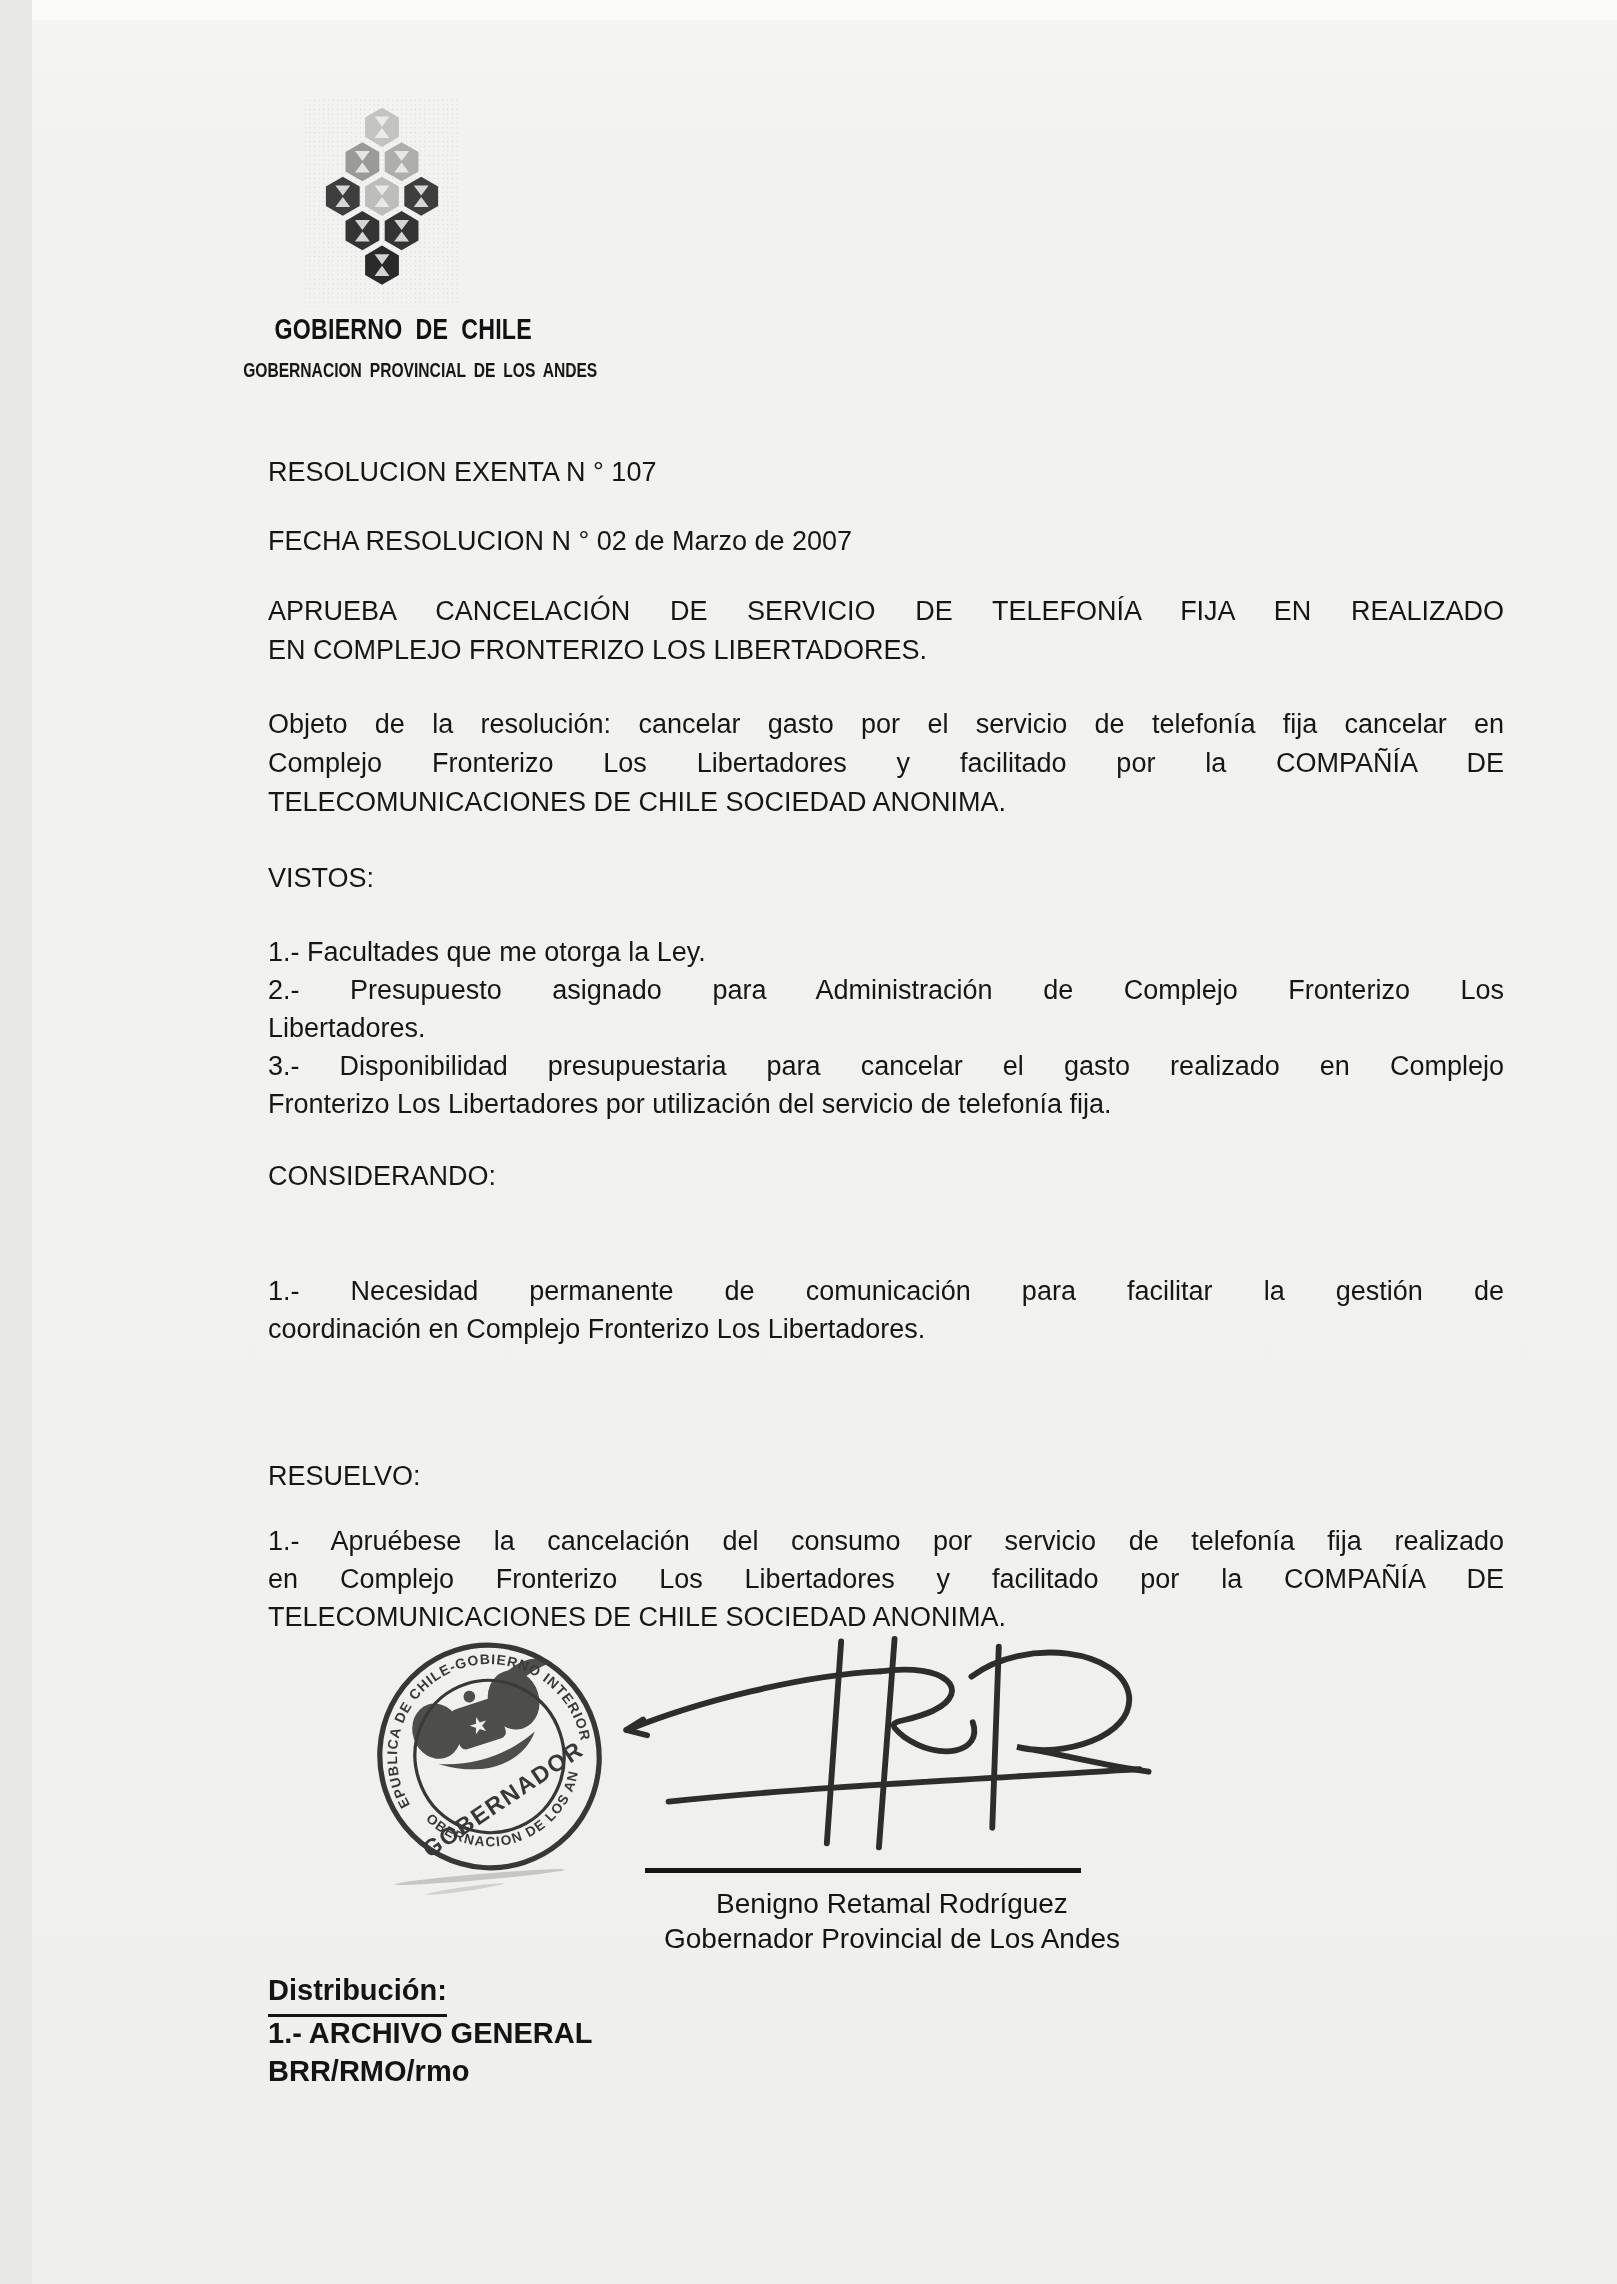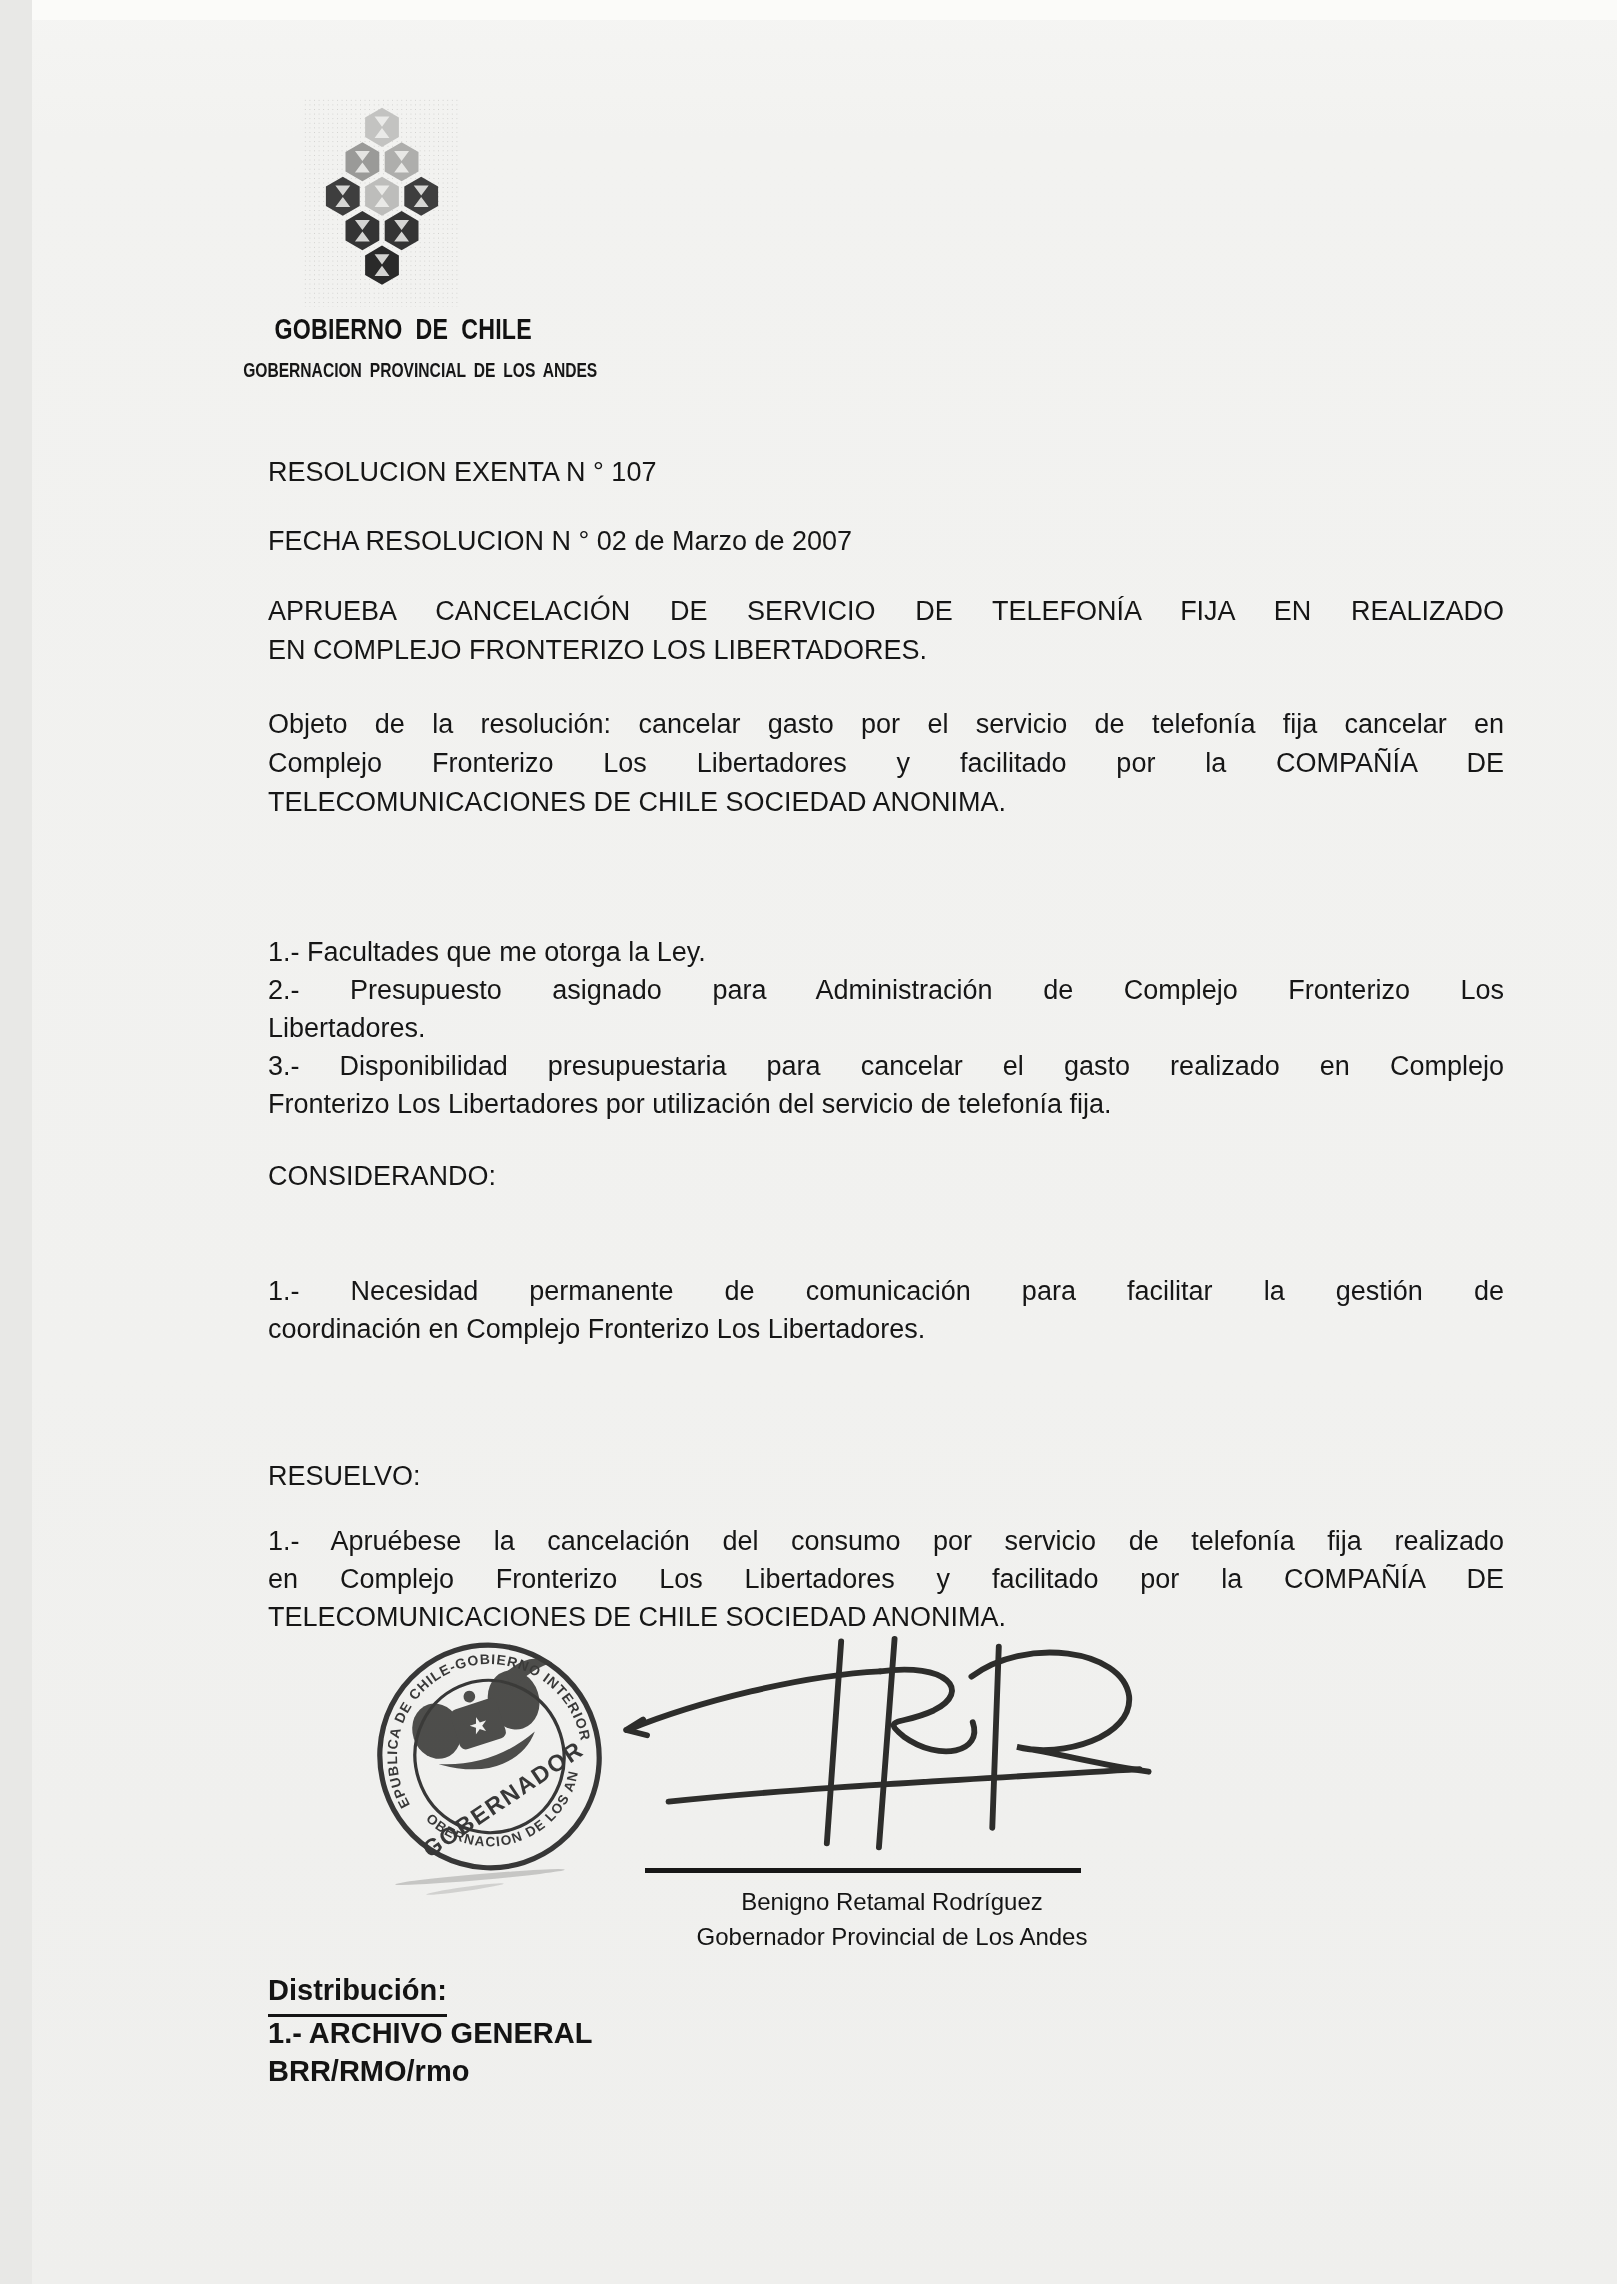--- a/index.html
+++ b/index.html
@@ -35,21 +35,21 @@
     transform:scaleX(.78);transform-origin:center;
   }
   
   .bt{font-size:27px;line-height:39px;color:#161616;}
   .col{left:236px;width:1236px;}
   .tline{text-align:justify;text-align-last:justify;}
   .tline.last{text-align-last:left;}
   .list .tline{line-height:38px;}
   
   .sig-rule{left:613px;top:1868px;width:436px;height:4.6px;background:#171717;}
-  .signer{left:599px;width:522px;text-align:center;font-size:24px;color:#141414;}
+  .signer{left:599px;width:522px;text-align:center;font-size:28px;color:#141414;}
   .smudge{left:363px;top:1874px;width:170px;height:5.9px;background:rgba(50,50,48,.22);
           border-radius:50%;transform:rotate(-5deg);}
   .smudge2{left:394px;top:1887px;width:78px;height:3.9px;background:rgba(50,50,48,.16);
           border-radius:50%;transform:rotate(-8deg);}
   
   .dist{left:236px;font-size:29px;font-weight:700;color:#141414;}
   .dist-underline{border-bottom:3.9px solid #141414;padding-bottom:8px;}
   svg{display:block;}
 </style>
 </head>
@@ -87,20 +87,21 @@
       <div class="tline">APRUEBA CANCELACIÓN DE SERVICIO DE TELEFONÍA FIJA EN REALIZADO</div>
       <div class="tline last">EN COMPLEJO FRONTERIZO LOS LIBERTADORES.</div>
     </div>
 
   <div class="abs bt col" style="top:705px;">
       <div class="tline">Objeto de la resolución: cancelar gasto por el servicio de telefonía fija cancelar en</div>
       <div class="tline">Complejo Fronterizo Los Libertadores y facilitado por la COMPAÑÍA DE</div>
       <div class="tline last">TELECOMUNICACIONES DE CHILE SOCIEDAD ANONIMA.</div>
     </div>
 
+  <div class="abs bt col" style="top:859px;">VISTOS:</div>
   <div class="abs bt col list" style="top:933px;">
     <div>
         <div class="tline last">1.- Facultades que me otorga la Ley.</div>
       </div>
     <div>
         <div class="tline">2.- Presupuesto asignado para Administración de Complejo Fronterizo Los</div>
         <div class="tline last">Libertadores.</div>
       </div>
     <div>
         <div class="tline">3.- Disponibilidad presupuestaria para cancelar el gasto realizado en Complejo</div>

